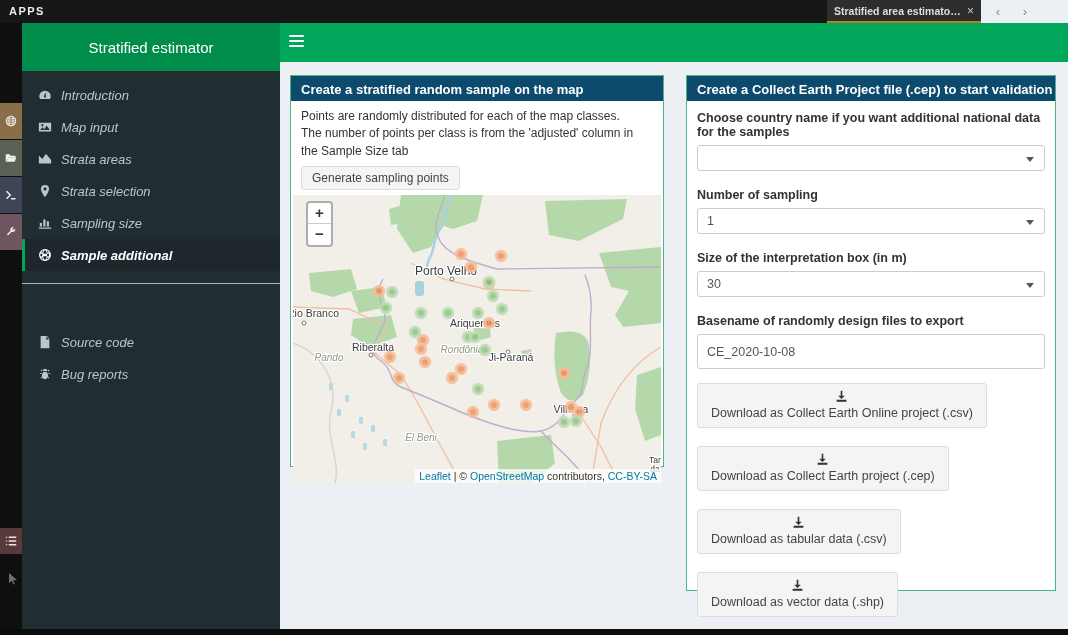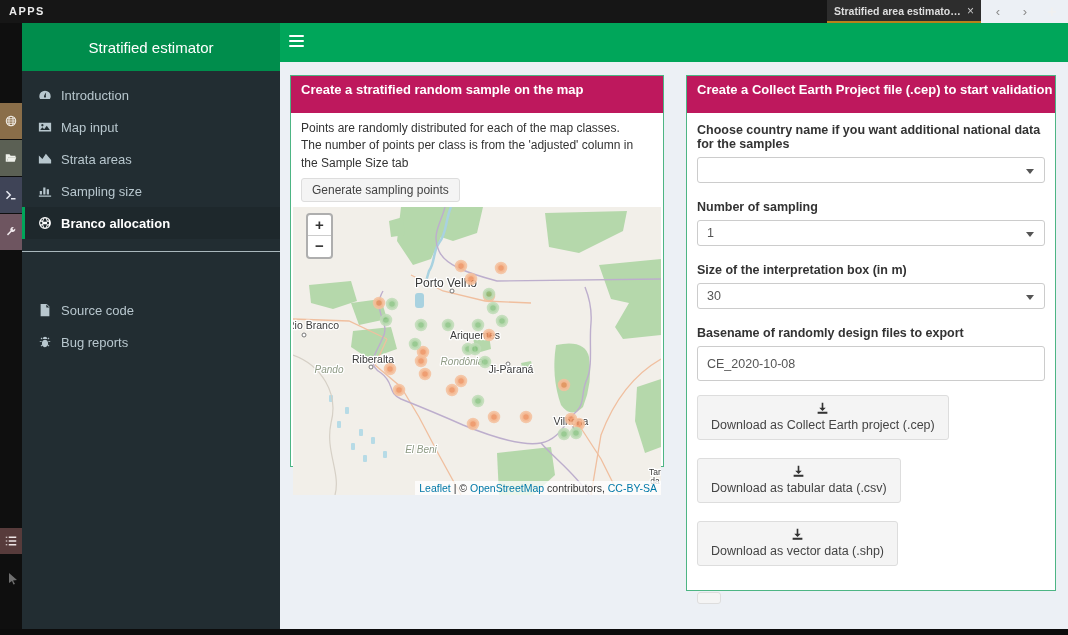--- a/index.html
+++ b/index.html
@@ -18,37 +18,37 @@
 
   
   .left-rail { position:absolute; left:0; top:23px; width:22px; height:606px; background:#0f0f0f; z-index:20; }
   .rail-tile { position:absolute; left:0; width:22px; height:36px; display:flex; align-items:center; justify-content:center; color:#e8e4de; font-size:11px; }
   .rail-cursor { position:absolute; left:8px; top:548px; color:#6f6f6f; }
 
   
   .sidebar { position:absolute; left:22px; top:23px; width:258px; height:606px; background:#222d32; z-index:10; }
   .logo { height:48px; background:#008d4c; color:#fff; font-size:15px; display:flex; align-items:center; justify-content:center; }
   .menu { margin-top:8px; }
-  .menu-item { height:32px; display:flex; align-items:center; gap:9px; padding-left:12px; border-left:3px solid transparent; color:#b8c7ce; font-size:13px; cursor:pointer; }
+  .menu-item { height:32px; display:flex; align-items:center; gap:9px; padding-left:12px; border-left:3px solid transparent; color:#b8c7ce; font-size:13px; cursor:pointer;font-style:italic; }
   .menu-item .mi-icon { width:15px; display:flex; justify-content:center; }
   .menu-item.active { background:#1e282c; border-left-color:#00a65a; color:#fff; font-weight:bold; }
   .menu-divider { border:none; border-top:1px solid #aab8bd; margin:12px 0 0 0; }
   .menu.footer { margin-top:42px; }
   svg.mi { width:14px; height:14px; fill:currentColor; stroke:none; }
 
   
   .navbar { position:absolute; left:280px; top:23px; width:788px; height:39px; background:#00a65a; z-index:5; }
   .hamburger { position:absolute; left:9px; top:12px; width:15px; cursor:pointer; }
   .hamburger i { display:block; height:2px; background:#fff; margin-bottom:3px; border-radius:1px; }
   .content { position:absolute; left:280px; top:62px; width:788px; height:567px; background:#ecf0f5; }
   .bottombar { position:absolute; left:0; top:629px; width:1068px; height:6px; background:#0c0c0c; z-index:40; }
 
   
   .box { position:absolute; background:#fff; border:1px solid #4db584; }
-  .box-header { height:37px; background:#be185d; color:#fff; font-size:13px; font-weight:bold; line-height:27px; padding:0 10px; white-space:nowrap; overflow:hidden; }
+  .box-header { height:25px; background:#0c4a6e; color:#fff; font-size:13px; font-weight:bold; line-height:27px; padding:0 10px; white-space:nowrap; overflow:hidden; }
   .box1 { left:290px; top:75px; width:374px; height:392px; }
   .box2 { left:686px; top:75px; width:370px; height:516px; }
   .box1-body { padding:2px; }
   .box1 .pad { padding:5px 8px 0; }
   .desc { font-size:12px; color:#333; line-height:1.45; }
   .btn { display:inline-block; background:#f4f4f4; border:1px solid #ddd; border-radius:3px; color:#444; font-size:12px; padding:4px 10px; cursor:pointer; font-family:"Liberation Sans",sans-serif; }
   .gen-btn { margin:6px 0 5px; }
 
   
   .map-wrap { position:relative; width:368px; height:288px; margin:0 auto; background:#f2efe9; overflow:hidden; }
@@ -151,32 +151,40 @@
       <span class="mi-icon">
           <svg class="mi" viewBox="0 0 16 16">
             <path d="M1 13V4l4 4 4-6 6 7v4z"></path>
           </svg>
         </span>
       <span>Strata areas</span>
     </div>
     <div class="menu-item">
       <span class="mi-icon">
           <svg class="mi" viewBox="0 0 16 16">
+            <path d="M8 1a4.6 4.6 0 0 0-4.6 4.6C3.4 9 8 15 8 15s4.6-6 4.6-9.4A4.6 4.6 0 0 0 8 1zm0 6.4a1.8 1.8 0 1 1 0-3.6 1.8 1.8 0 0 1 0 3.6z"></path>
+          </svg>
+        </span>
+      <span>Strata selection</span>
+    </div>
+    <div class="menu-item">
+      <span class="mi-icon">
+          <svg class="mi" viewBox="0 0 16 16">
             <path d="M1 13h14v1.5H1zM2 8h2.5v4H2zm4-4h2.5v8H6zm4 2h2.5v6H10z"></path>
           </svg>
         </span>
       <span>Sampling size</span>
     </div>
     <div class="menu-item active">
       <span class="mi-icon">
           <svg class="mi" viewBox="0 0 16 16">
             <path d="M8 1.2a6.8 6.8 0 1 0 0 13.6A6.8 6.8 0 0 0 8 1.2zm0 1.3c.9 0 1.8 1.7 2.1 4.1H5.9C6.2 4.2 7.1 2.5 8 2.5zM2.6 8c0-.5.1-1 .2-1.4h2.1a17 17 0 0 0 0 2.8H2.8A5.4 5.4 0 0 1 2.6 8zm.8 2.9h1.8c.2 1 .5 1.9.9 2.5a5.5 5.5 0 0 1-2.7-2.5zm1.8-5.8H3.4a5.5 5.5 0 0 1 2.7-2.5c-.4.6-.7 1.5-.9 2.5zM8 13.5c-.9 0-1.8-1.7-2.1-4.1h4.2c-.3 2.4-1.2 4.1-2.1 4.1zm2.3-4.1a17 17 0 0 0 0-2.8h2.1a5.4 5.4 0 0 1 0 2.8h-2.1zm-.4 4c.4-.7.7-1.5.9-2.5h1.8a5.5 5.5 0 0 1-2.7 2.5zm.9-8.3c-.2-1-.5-1.9-.9-2.5a5.5 5.5 0 0 1 2.7 2.5h-1.8z"></path>
           </svg>
         </span>
-      <span>Branco allocation</span>
+      <span>Sample additional</span>
     </div>
   </div>
   <hr class="menu-divider">
   <div class="menu footer">
     <div class="menu-item">
       <span class="mi-icon">
           <svg class="mi" viewBox="0 0 16 16">
             <path d="M3 1h7l3 3v11H3zm6.5.8V5H13zM5 8h6v1H5zm0 2.5h6v1H5z"></path>
           </svg>
         </span>
@@ -342,34 +350,41 @@
     </div>
 
     <div class="fld-label">Basename of randomly design files to export</div>
     <input class="txt-input" type="text" value="CE_2020-10-08" style="">
 
     <button class="dl-btn">
       <svg class="ic" width="13" height="13" viewBox="0 0 16 16">
           <path d="M7 1h2v6h3L8 11 4 7h3z"></path>
           <path d="M2 12h12v2.5H2z"></path>
         </svg>
-      <span class="dl-label">Download as Collect Earth project (.cep)</span>
+      <span class="dl-label">Download as Collect Earth Online project (.csv)</span>
     </button>
     <button class="dl-btn">
       <svg class="ic" width="13" height="13" viewBox="0 0 16 16">
           <path d="M7 1h2v6h3L8 11 4 7h3z"></path>
           <path d="M2 12h12v2.5H2z"></path>
         </svg>
-      <span class="dl-label">Download as tabular data (.csv)</span>
+      <span class="dl-label">Download as Collect Earth project (.cep)</span>
     </button>
     <button class="dl-btn">
       <svg class="ic" width="13" height="13" viewBox="0 0 16 16">
           <path d="M7 1h2v6h3L8 11 4 7h3z"></path>
           <path d="M2 12h12v2.5H2z"></path>
         </svg>
+      <span class="dl-label">Download as tabular data (.csv)</span>
+    </button>
+    <button class="dl-btn">
+      <svg class="ic" width="13" height="13" viewBox="0 0 16 16">
+          <path d="M7 1h2v6h3L8 11 4 7h3z"></path>
+          <path d="M2 12h12v2.5H2z"></path>
+        </svg>
       <span class="dl-label">Download as vector data (.shp)</span>
     </button>
 
     <button class="ceo-btn">
       
       
     </button>
   </div>
 </div>
 

